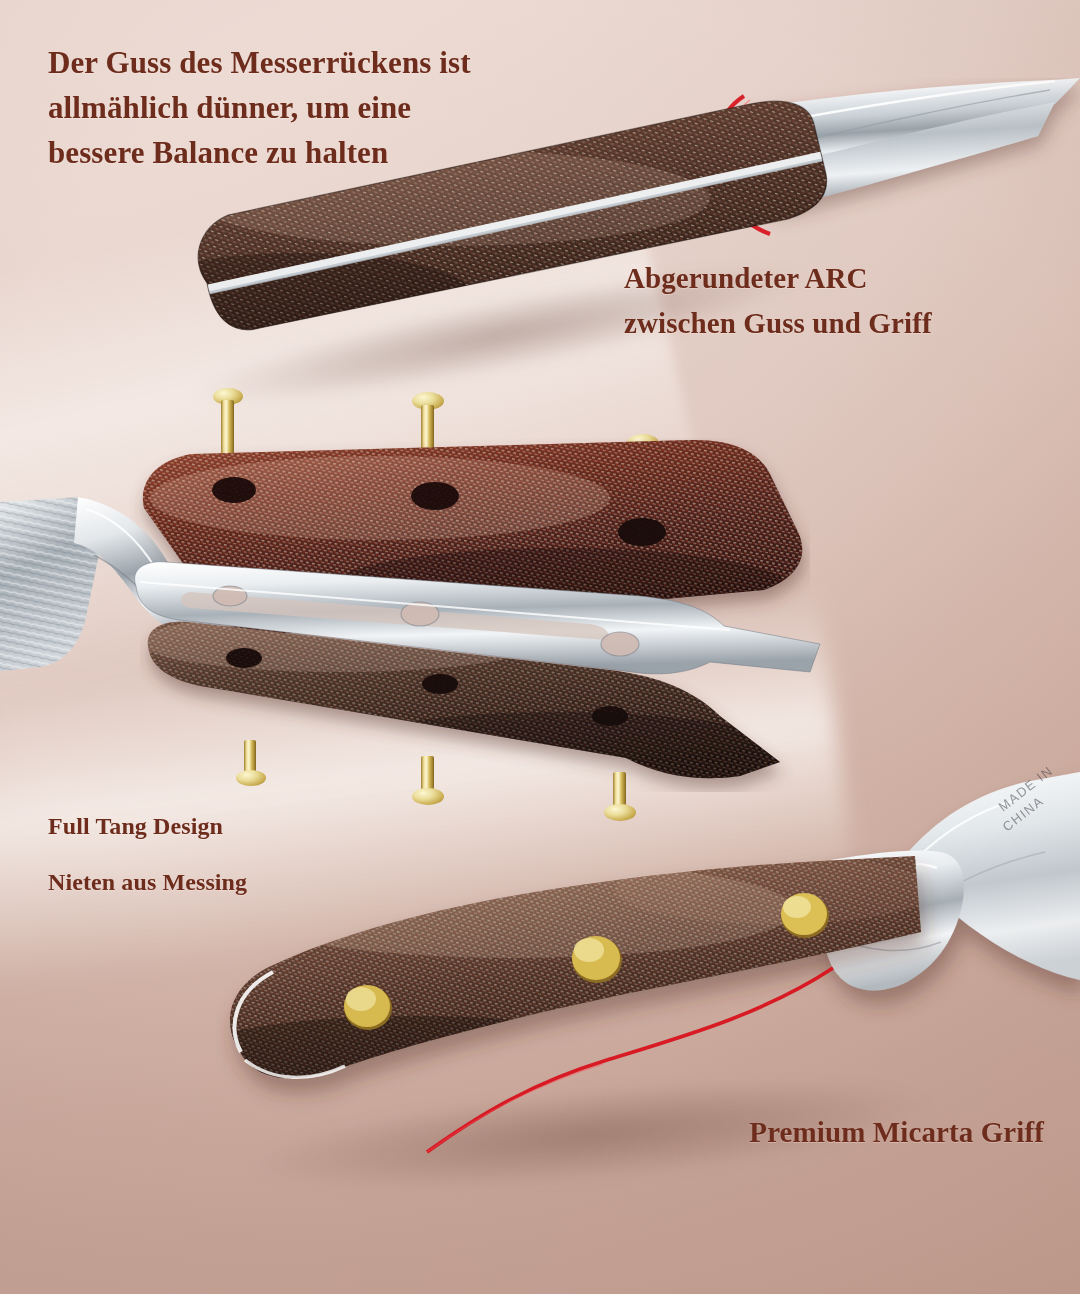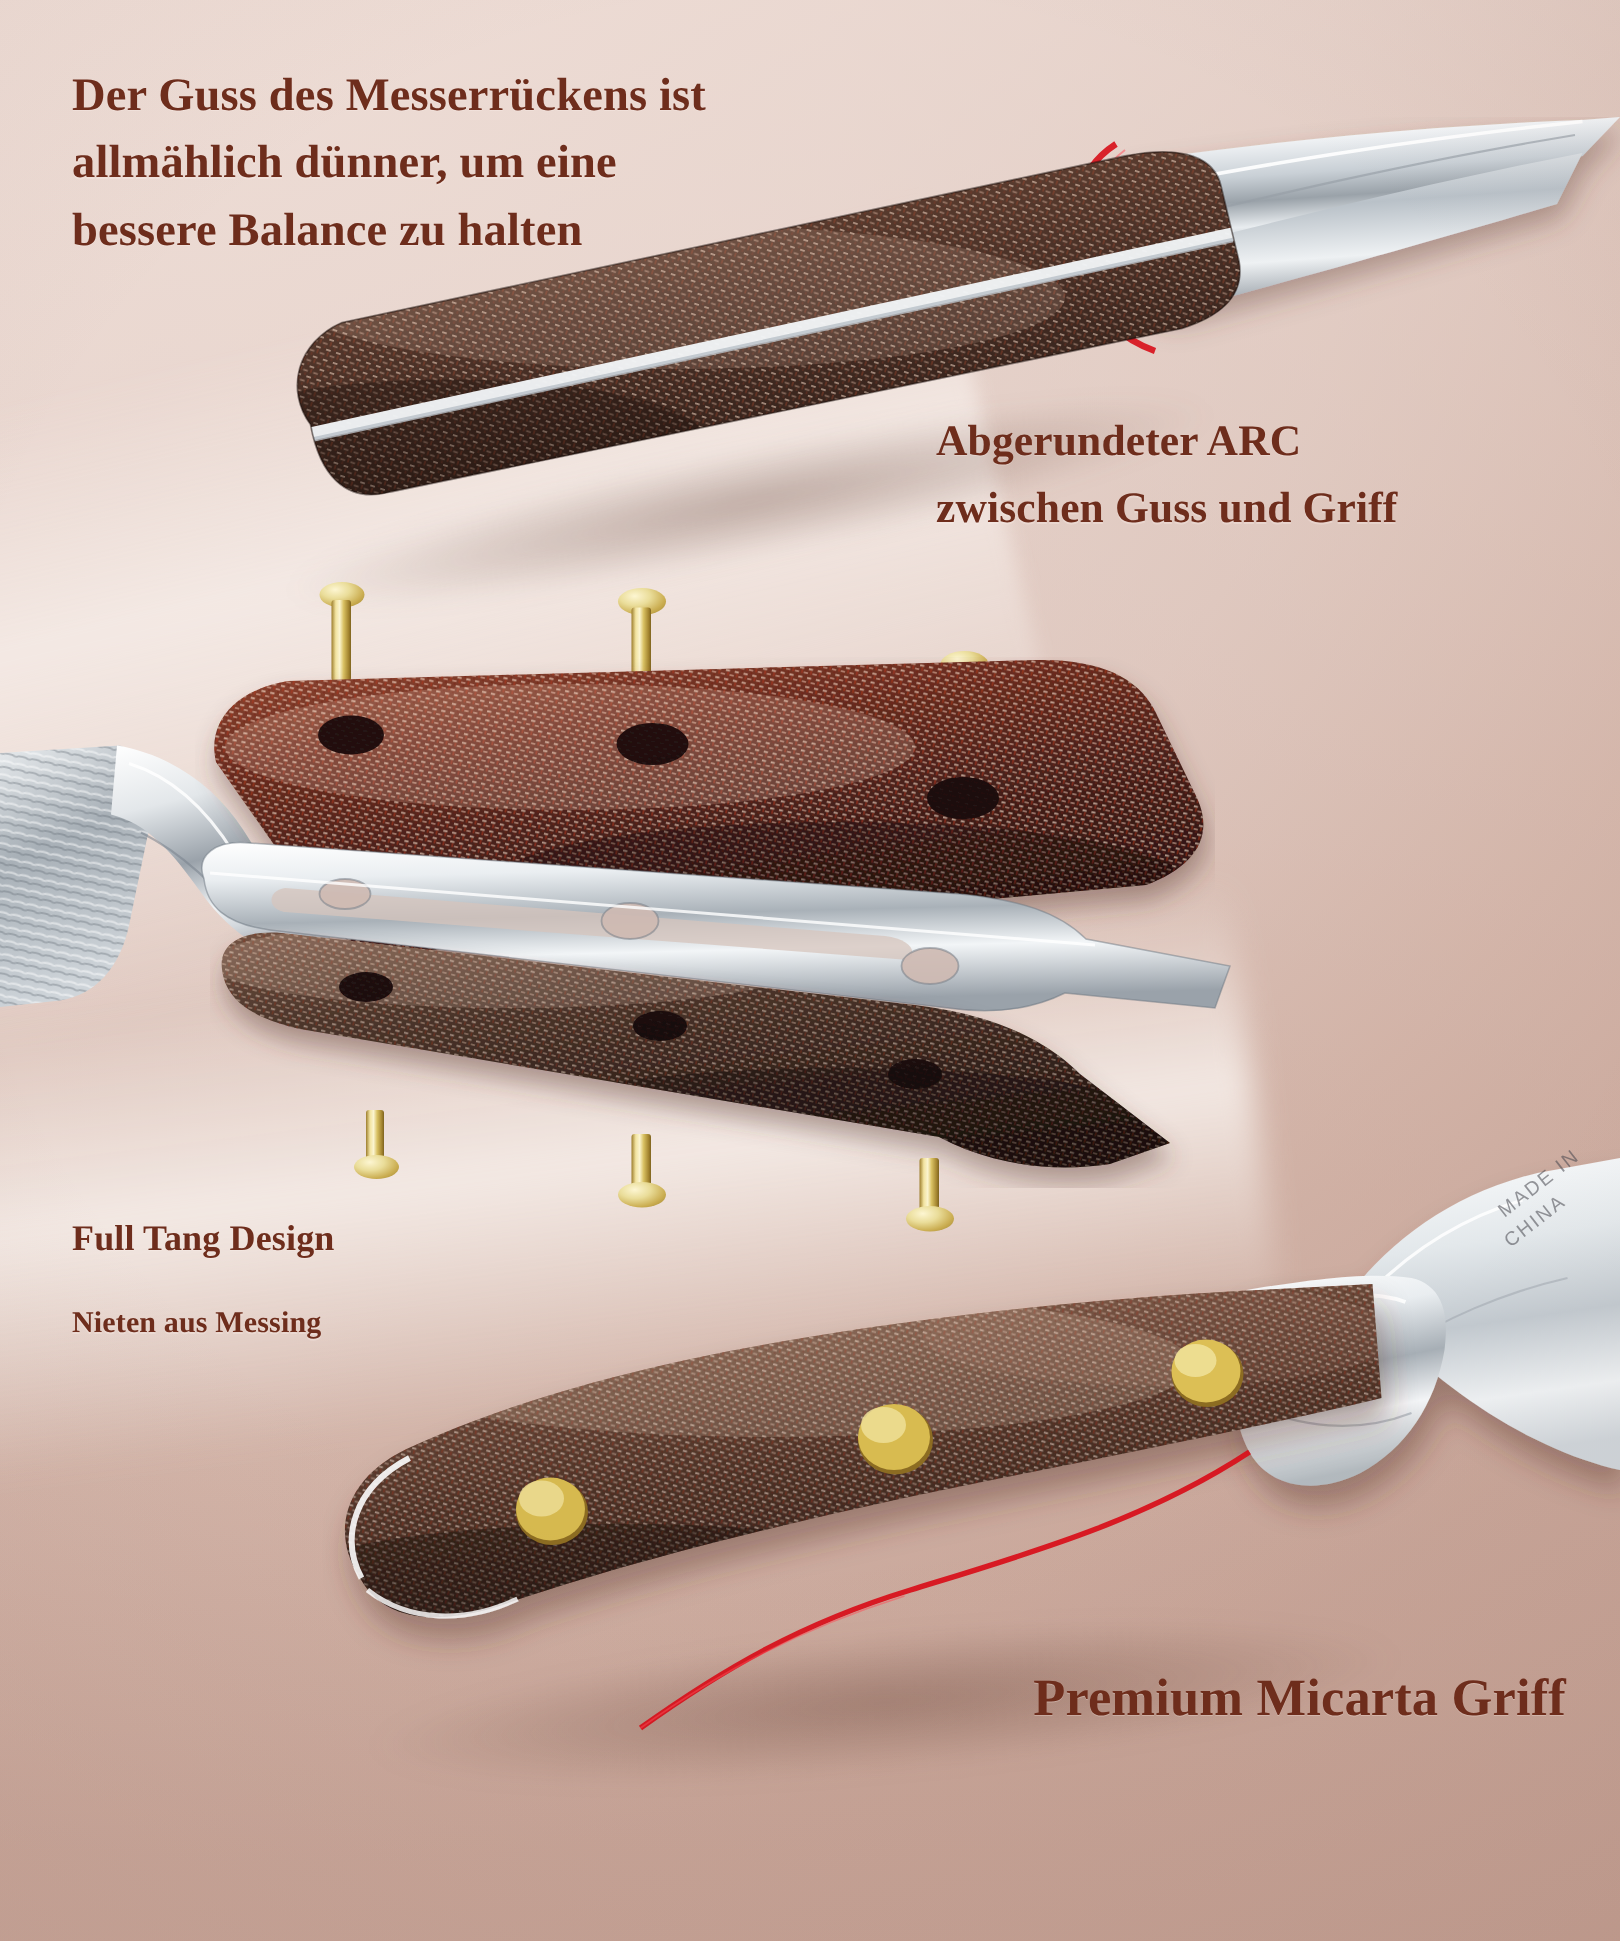--- a/index.html
+++ b/index.html
@@ -53,24 +53,24 @@
   
   .caption{
     position:absolute;
     color:#6e2d1c;
     font-weight:700;
     letter-spacing:0.1px;
     text-shadow:0 1px 0 rgba(255,245,240,0.28);
     white-space:pre-line;
   }
   #cap-top{ left:48px; top:40px; font-size:31px; line-height:45px; }
-  #cap-arc{ left:624px; top:272px; font-size:29px; line-height:45px; }
+  #cap-arc{ left:624px; top:256px; font-size:29px; line-height:45px; }
   #cap-tang-1{ left:48px; top:806px; font-size:24px; line-height:40px; }
-  #cap-tang-2{ left:48px; top:862px; font-size:20px; line-height:40px; }
-  #cap-micarta-title{ right:36px; top:1112px; font-size:35px; line-height:40px; text-align:right;}
+  #cap-tang-2{ left:48px; top:862px; font-size:24px; line-height:40px; }
+  #cap-micarta-title{ right:36px; top:1112px; font-size:29px; line-height:40px; text-align:right;}
   #cap-micarta-body{ right:28px; top:1160px; font-size:30px; line-height:44px; text-align:right;}
 
   
   .part{position:absolute;}
 
   
   .rivet-pin{
     background:linear-gradient(90deg,#9d7e2d 0%,#f2e3a0 22%,#fbf4cf 42%,#d9c163 62%,#a3842f 88%,#7e631f 100%);
     border-radius:2px;
   }

